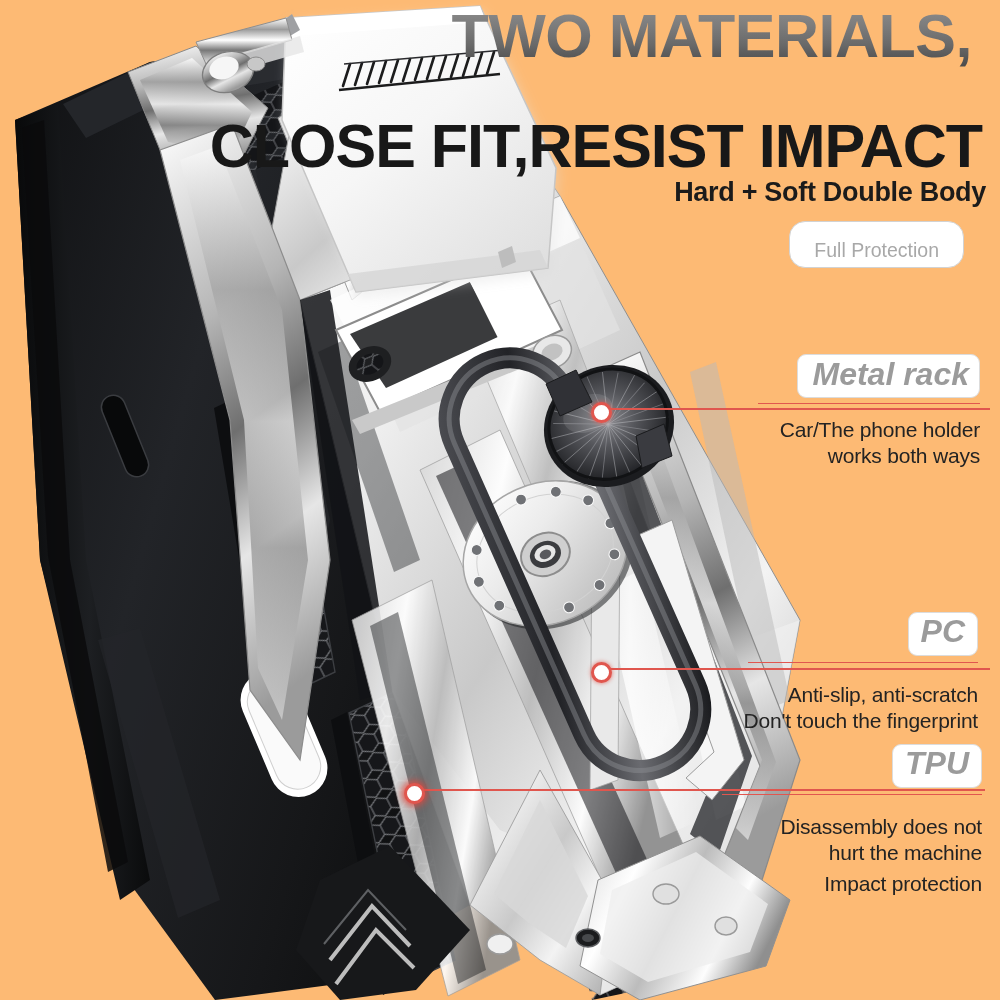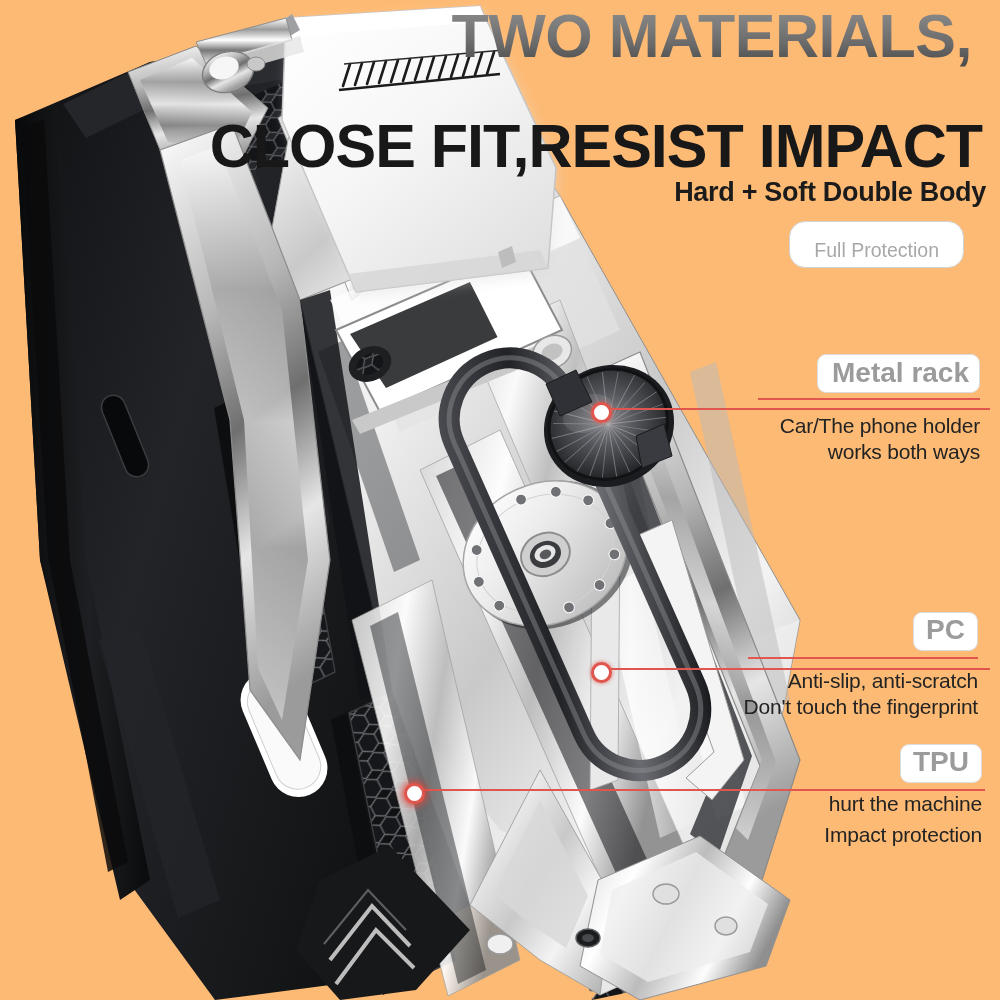--- a/index.html
+++ b/index.html
@@ -46,25 +46,25 @@
     background:#fff;
   }
 
   
   .callout{position:absolute;text-align:right;}
   .tagbox{
     display:inline-block;border:1.3px solid #dcdcdc;border-radius:9px;
     padding:1px 12px 5px 12px;background:#fff;
   }
   .tagtext{
-    font-size:28px;font-weight:bold;color:#9b9b9b;line-height:1.12;
-    letter-spacing:0px;white-space:nowrap;display:block;
+    font-size:32px;font-weight:bold;color:#9b9b9b;line-height:1.12;
+    letter-spacing:0px;white-space:nowrap;display:block;font-style:italic;
   }
   .rule{height:1.6px;background:#e1564f;margin-top:4px;width:100%;}
-  .desc{font-size:21px;color:#232323;line-height:1.18;white-space:nowrap;margin-top:10px;letter-spacing:-0.2px;}
+  .desc{font-size:21px;color:#232323;line-height:1.18;white-space:nowrap;margin-top:20px;letter-spacing:-0.2px;}
 
   #callout-metal{right:20px;top:354px;}
   #callout-metal .tagbox{padding:2px 10px 4px 14px;}
   #callout-metal .rule{width:222px;margin-left:auto;margin-top:5px;}
   #callout-metal .desc{margin-top:14px;}
 
   #callout-pc{right:22px;top:612px;}
   #callout-pc .rule{width:230px;margin-left:auto;margin-top:6px;}
 
   #callout-tpu{right:18px;top:744px;}
@@ -453,17 +453,18 @@
     <div class="rule"></div>
     <div class="desc">Anti-slip, anti-scratch</div>
     <div class="desc" style="margin-top:1px;">Don't touch the fingerprint</div>
   </div>
 
   <div class="callout" id="callout-tpu">
     <span class="tagbox">
       <span class="tagtext">TPU</span>
     </span>
     <div class="rule"></div>
+    <div class="desc">Disassembly does not</div>
     <div class="desc" style="margin-top:1px;">hurt the machine</div>
     <div class="desc" style="margin-top:6px;">Impact protection</div>
   </div>
 
 </div>
 
 </body></html>

